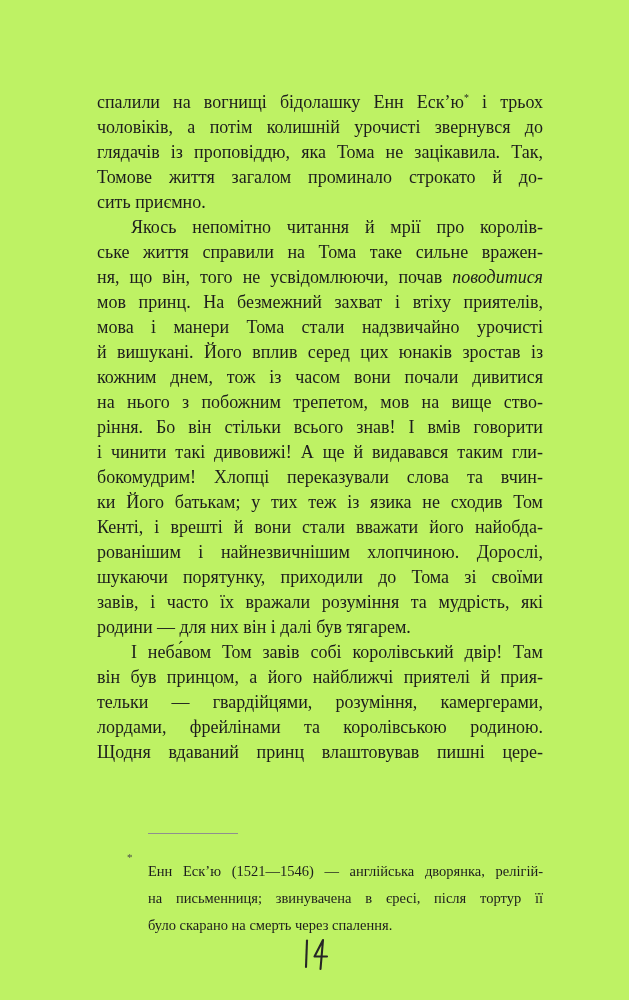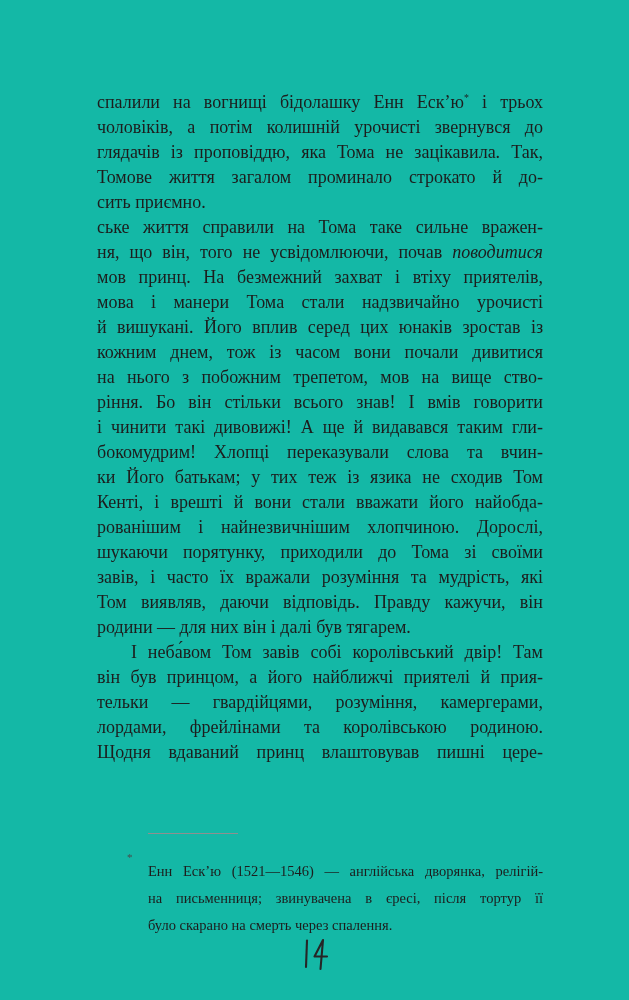--- a/index.html
+++ b/index.html
@@ -2,21 +2,21 @@
 <html lang="uk"><head>
 <meta charset="utf-8">
 <style>
   html, body { margin: 0; padding: 0; }
   body { background: #e8e8e8; }
   .page {
     position: relative;
     width: 629px;
     height: 1000px;
     margin: 0 auto;
-    background: #14b8a6;
+    background: #bef264;
     overflow: hidden;
     font-family: "Liberation Serif", "DejaVu Serif", serif;
     color: #1d1d1d;
   }
   .body-text {
     position: absolute;
     left: 97px;
     top: 90px;
     width: 446px;
     font-size: 18px;
@@ -87,36 +87,36 @@
 <body>
 
 <div class="page">
 
   <div class="body-text">
       <div class="line">спалили на вогнищі бідолашку Енн Еск’ю<sup>*</sup> і трьох</div>
       <div class="line">чоловіків, а потім колишній урочисті звернувся до</div>
       <div class="line">глядачів із проповіддю, яка Тома не зацікавила. Так,</div>
       <div class="line">Томове життя загалом проминало строкато й до-</div>
       <div class="line last">сить приємно.</div>
+      <div class="line indent">Якось непомітно читання й мрії про королів-</div>
       <div class="line">ське життя справили на Тома таке сильне вражен-</div>
       <div class="line">ня, що він, того не усвідомлюючи, почав <em>поводитися</em></div>
       <div class="line">мов принц. На безмежний захват і втіху приятелів,</div>
       <div class="line">мова і манери Тома стали надзвичайно урочисті</div>
       <div class="line">й вишукані. Його вплив серед цих юнаків зростав із</div>
       <div class="line">кожним днем, тож із часом вони почали дивитися</div>
       <div class="line">на нього з побожним трепетом, мов на вище ство-</div>
       <div class="line">ріння. Бо він стільки всього знав! І вмів говорити</div>
       <div class="line">і чинити такі дивовижі! А ще й видавався таким гли-</div>
       <div class="line">бокомудрим! Хлопці переказували слова та вчин-</div>
       <div class="line">ки Його батькам; у тих теж із язика не сходив Том</div>
       <div class="line">Кенті, і врешті й вони стали вважати його найобда-</div>
       <div class="line">рованішим і найнезвичнішим хлопчиною. Дорослі,</div>
       <div class="line">шукаючи порятунку, приходили до Тома зі своїми</div>
       <div class="line">завів, і часто їх вражали розуміння та мудрість, які</div>
-      <div class="line">Том виявляв, даючи відповідь. Правду кажучи, він</div>
       <div class="line last">родини — для них він і далі був тягарем.</div>
       <div class="line indent">І неба́вом Том завів собі королівський двір! Там</div>
       <div class="line">він був принцом, а його найближчі приятелі й прия-</div>
       <div class="line">тельки — гвардійцями, розуміння, камергерами,</div>
       <div class="line">лордами, фрейлінами та королівською родиною.</div>
       <div class="line">Щодня вдаваний принц влаштовував пишні цере-</div>
     </div>
 
   <div class="footnote">
     <div class="fn-rule"></div>

